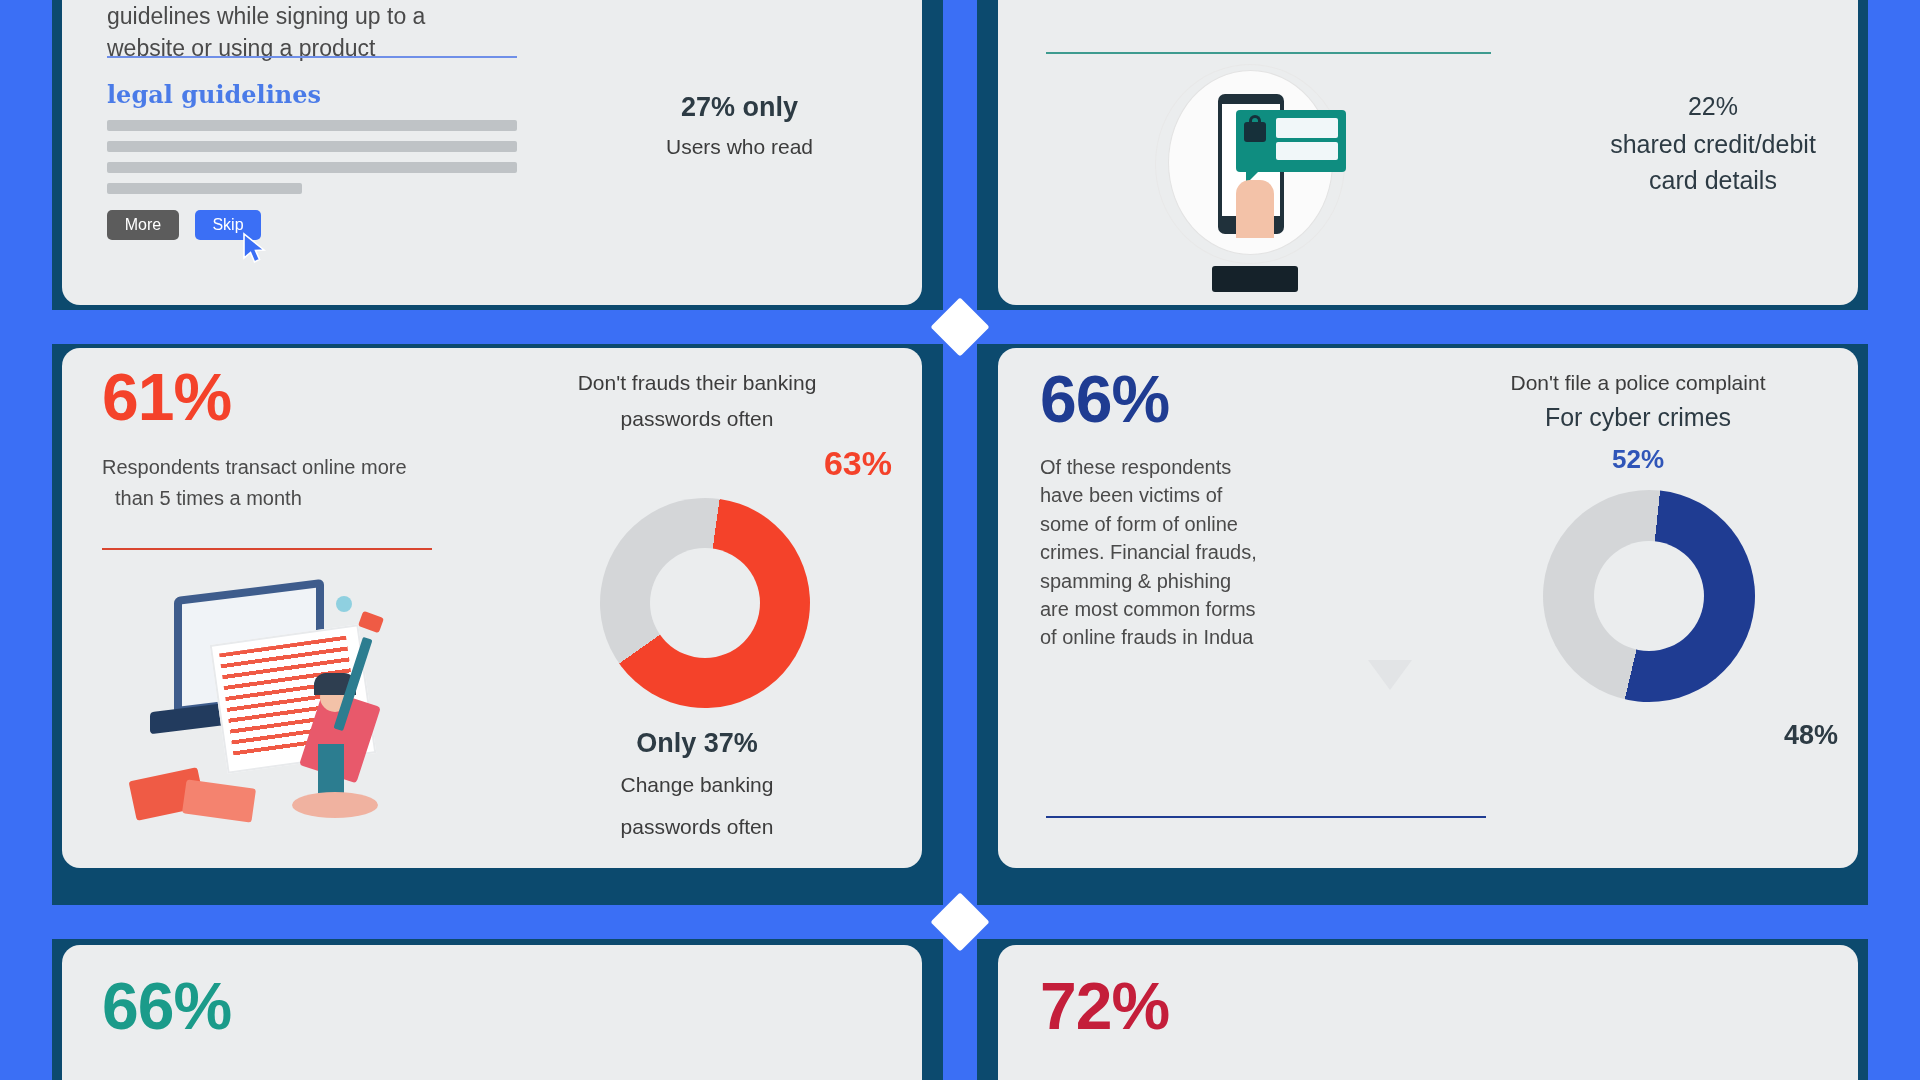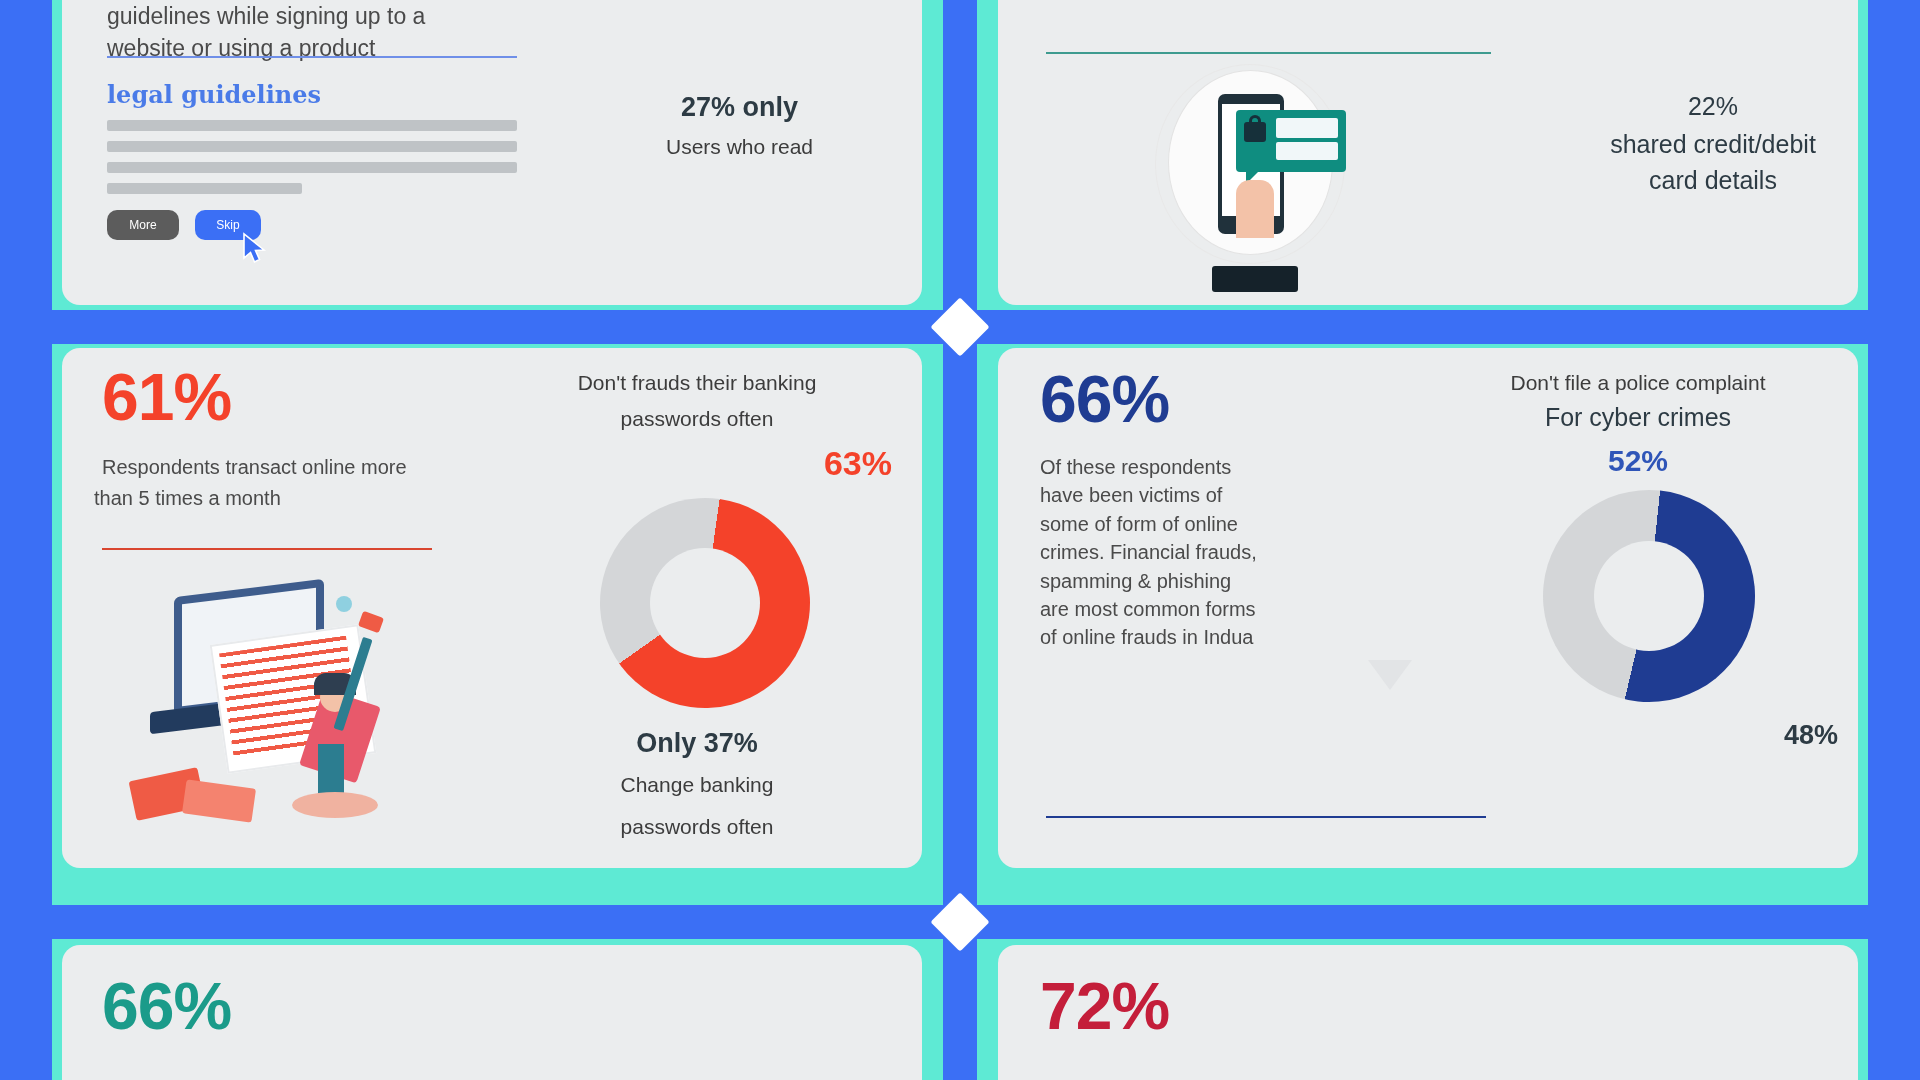--- a/index.html
+++ b/index.html
@@ -2,21 +2,21 @@
 <html><head>
 <meta charset="utf-8">
 <style>
   * { box-sizing: border-box; margin: 0; padding: 0; }
   html, body {
     width: 1920px; height: 1080px;
     background: #3B6FF5;
     font-family: "Liberation Sans", sans-serif;
     overflow: hidden;
   }
-  .stage { position: relative; width: 1920px; height: 1080px; background: #5eead4; }
+  .stage { position: relative; width: 1920px; height: 1080px; background: #0c4a6e; }
 
   
   .blue-bar-h {
     position: absolute; background: #3B6FF5; height: 34px; left: 0; width: 1920px;
   }
   .blue-bar-v {
     position: absolute; background: #3B6FF5; width: 34px; top: 0; height: 1080px;
     left: 943px;
   }
   .frame-left { position: absolute; left: 0; top: 0; width: 52px; height: 1080px; background: #3B6FF5; }
@@ -33,39 +33,39 @@
     width: 42px; height: 42px;
     background: #ffffff;
     transform: rotate(45deg);
     border-radius: 3px;
     z-index: 6;
   }
 
   
   .big-pct { font-size: 66px; font-weight: bold; line-height: 1; letter-spacing: -1px; }
   .mid-pct { font-size: 34px; font-weight: bold; }
-  .small-pct { font-size: 30px; font-weight: bold; }
+  .small-pct { font-size: 26px; font-weight: bold; }
   .body-txt { font-size: 20px; color: #4A4A4A; line-height: 1.42; }
   .cap-txt { font-size: 21px; color: #3C3C3C; line-height: 1.42; }
   .cap-bold { font-size: 27px; font-weight: bold; color: #2D3B44; }
   .cap-strong { font-size: 25px; color: #2D3B44; }
   .hr-line { position: absolute; height: 3px; }
 
   
   .donut { position: absolute; border-radius: 50%; }
   .donut::after {
     content: ""; position: absolute; border-radius: 50%;
     background: #EBEDEE; left: 50%; top: 50%; transform: translate(-50%,-50%);
   }
 
   
   .mock-line { position: absolute; background: #BFC3C6; height: 11px; border-radius: 2px; }
   .btn-more, .btn-skip {
-    position: absolute; height: 30px; border-radius: 10px;
-    font-size: 12px; color: #fff; display: flex; align-items: center; justify-content: center;
+    position: absolute; height: 30px; border-radius: 5px;
+    font-size: 16px; color: #fff; display: flex; align-items: center; justify-content: center;
   }
   .btn-more { background: #5C5C5C; width: 72px; }
   .btn-skip { background: #3B6FF5; width: 66px; }
 
   .legal-head { font-family: "DejaVu Serif", serif; font-weight: bold; font-size: 24px; color: #4A7BE8; }
 
   .tri-mark {
     position: absolute; width: 0; height: 0;
     border-left: 22px solid transparent; border-right: 22px solid transparent;
     border-top: 30px solid #E2E4E6;
@@ -137,21 +137,21 @@
     <div class="cap-strong" style="position:absolute; left:590px; top:212px; width:250px; text-align:center;">22%</div>
     <div class="cap-strong" style="position:absolute; left:570px; top:250px; width:290px; text-align:center;">shared credit/debit</div>
     <div class="cap-strong" style="position:absolute; left:570px; top:286px; width:290px; text-align:center;">card details</div>
   </div>
 
   <div class="card" style="left:62px; top:348px; width:860px; height:520px;">
 
     <div class="big-pct" style="position:absolute; left:40px; top:16px; color:#F4422A;">61%</div>
 
     <div class="body-txt" style="position:absolute; left:40px; top:105px;">Respondents transact online more</div>
-    <div class="body-txt" style="position:absolute; left:32px; top:136px;">than 5 times a month</div>
+    <div class="body-txt" style="position:absolute; left:53px; top:136px;">than 5 times a month</div>
 
     <div class="hr-line" style="left:40px; top:200px; width:330px; background:#D9462F; height:2px;"></div>
 
     <div style="position:absolute; left:60px; top:230px; width:310px; height:250px;">
       <div style="position:absolute; left:52px; top:10px; width:150px; height:118px; background:#3E5C8C; border-radius:6px; transform:skewY(-7deg);"></div>
       <div style="position:absolute; left:60px; top:18px; width:134px; height:102px; background:#F0F3F7; transform:skewY(-7deg);"></div>
       <div style="position:absolute; left:28px; top:122px; width:200px; height:22px; background:#223B5E; border-radius:4px; transform:skewY(-7deg);"></div>
       <div style="position:absolute; left:96px; top:56px; width:150px; height:130px; background:#ffffff; border:2px solid #E8EAEC; transform:rotate(-8deg);"></div>
       <div style="position:absolute; left:104px; top:66px; width:128px; height:108px; background:repeating-linear-gradient(#F05A45 0 4px, #ffffff 4px 11px); transform:rotate(-8deg);"></div>
       <div style="position:absolute; left:188px; top:118px; width:60px; height:80px; background:#E8596B; border-radius:4px; transform:rotate(18deg);"></div>

